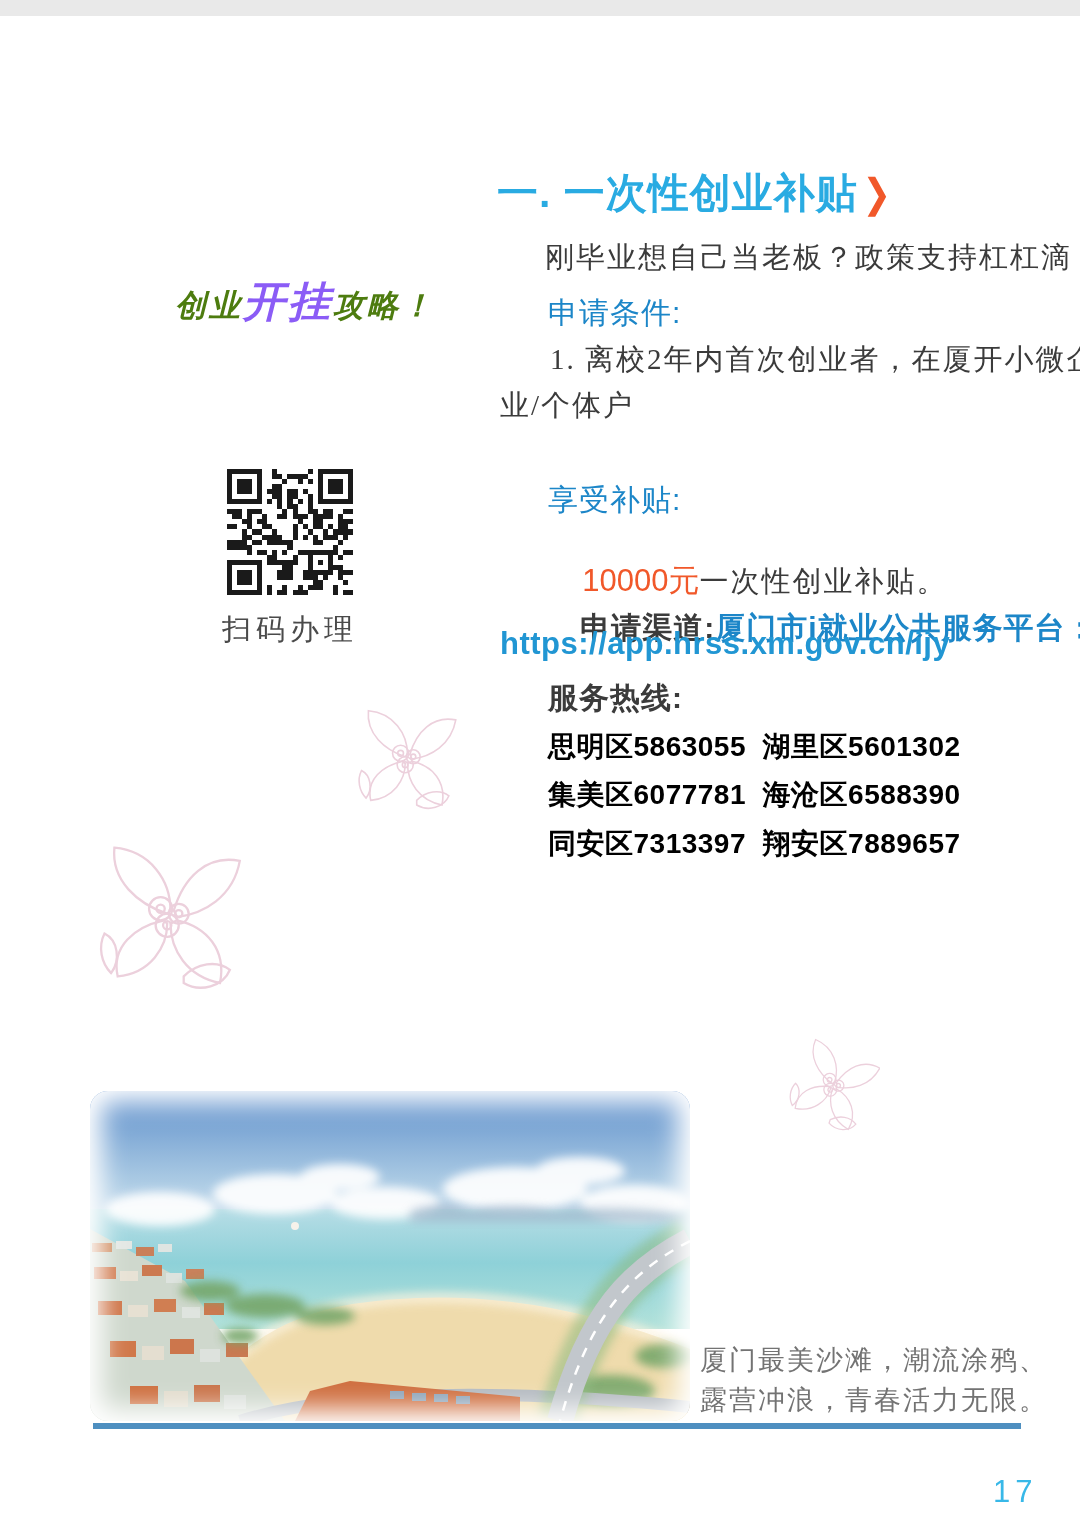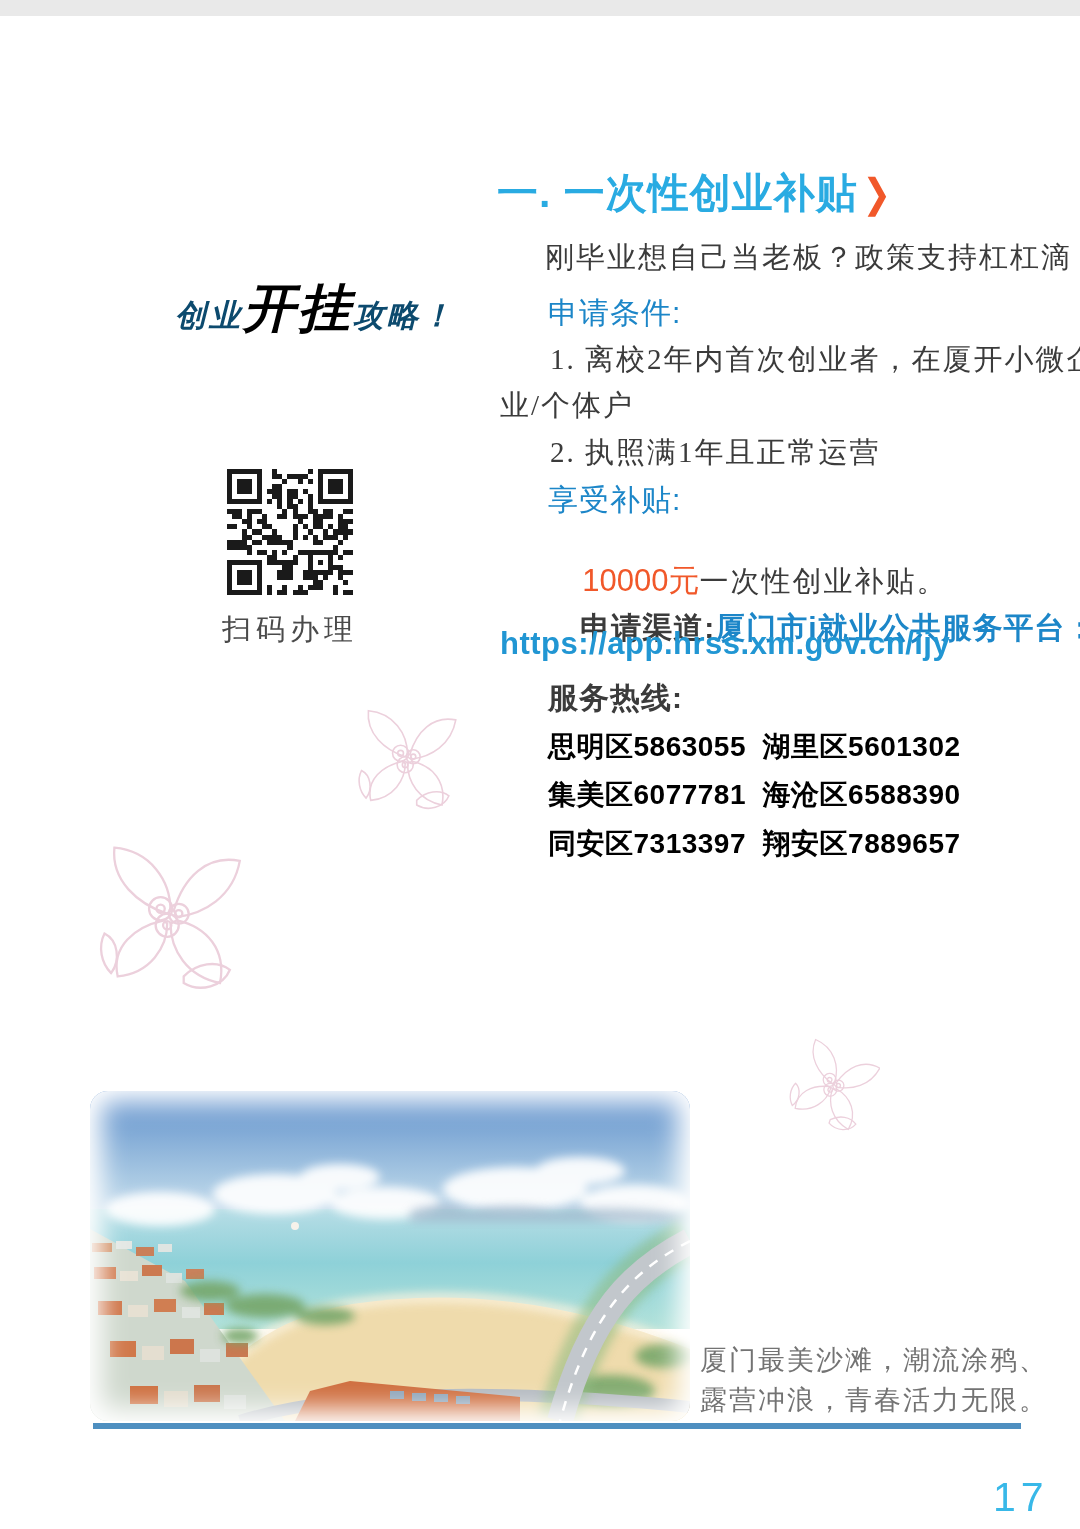--- a/index.html
+++ b/index.html
@@ -18,22 +18,22 @@
     left:497px; top:150px; font-size:41px; font-weight:bold;
     color:#29abe2; letter-spacing:1px; white-space:nowrap;
   }
   .title .chev {
     color:#f1582a; font-size:40px; font-weight:bold; margin-left:2px;
     display:inline-block; transform:scaleX(.85);
   }
 
   
   .slogan { white-space:nowrap; font-style:italic; font-weight:bold; letter-spacing:3px; }
-  .slogan .b  { color:#0c4a6e; font-size:31px; }
-  .slogan .o  { color:#000000; font-size:52px; }
+  .slogan .b  { color:#4d7c0f; font-size:31px; }
+  .slogan .o  { color:#8b5cf6; font-size:42px; }
   .slogan1 { left:175px; top:258px; }
   .slogan2 { left:178px; top:316px; }
 
   
   .qr-box { left:227px; top:453px; width:126px; height:126px; background:#fff; }
   .qr-caption {
     left:222px; top:594px; width:136px; text-align:left;
     font-family:Liberation Mono, monospace;
     font-size:29px; color:#4a4a4a; letter-spacing:5px; white-space:nowrap;
   }
@@ -64,21 +64,21 @@
 
   
   .double-rule {
     left:93px; top:1407px; width:928px; height:4px;
     border-top:3px solid #4e8fc0; border-bottom:3px solid #4e8fc0;
     background:#d8e6f2;
   }
 
   
   .page-number {
-    left:993px; top:1458px; font-size:41px; color:#38b8e8;
+    left:993px; top:1458px; font-size:31px; color:#38b8e8;
     letter-spacing:5px; font-weight:400;
   }
 </style>
 </head>
 <body>
 
 <div class="page">
 
   <div class="abs title">
     <span>一. 一次性创业补贴</span><span class="chev">❯</span>
@@ -290,21 +290,20 @@
         <rect x="23" y="24" width="1" height="1" fill="#1a1a1a"></rect>
         <rect x="24" y="24" width="1" height="1" fill="#1a1a1a"></rect>
       </svg>
   </div>
   <div class="abs qr-caption">扫码办理</div>
 
   <div class="line serif" style="left:545px; top:222px;">刚毕业想自己当老板？政策支持杠杠滴！</div>
   <div class="line h-blue" style="left:548px; top:277px;">申请条件:</div>
   <div class="line serif" style="left:550px; top:324px;">1. 离校2年内首次创业者，在厦开小微企</div>
   <div class="line serif" style="left:500px; top:370px;">业/个体户</div>
-  <div class="line serif" style="left:550px; top:417px;">2. 执照满1年且正常运营</div>
   <div class="line h-blue" style="left:548px; top:464px;">享受补贴:</div>
   <div class="line" style="left:550px; top:511px;">
     <span class="amount">10000元</span><span class="serif">一次性创业补贴。</span>
   </div>
   <div class="line" style="left:548px; top:559px;">
     <span class="h-dark">申请渠道:</span><span class="platform">厦门市i就业公共服务平台：</span>
   </div>
   <div class="line url" style="left:500px; top:610px;">https://app.hrss.xm.gov.cn/ijy</div>
   <div class="line h-dark" style="left:548px; top:662px;">服务热线:</div>
   <div class="line hotline" style="left:548px; top:712px;">思明区5863055  湖里区5601302</div>

